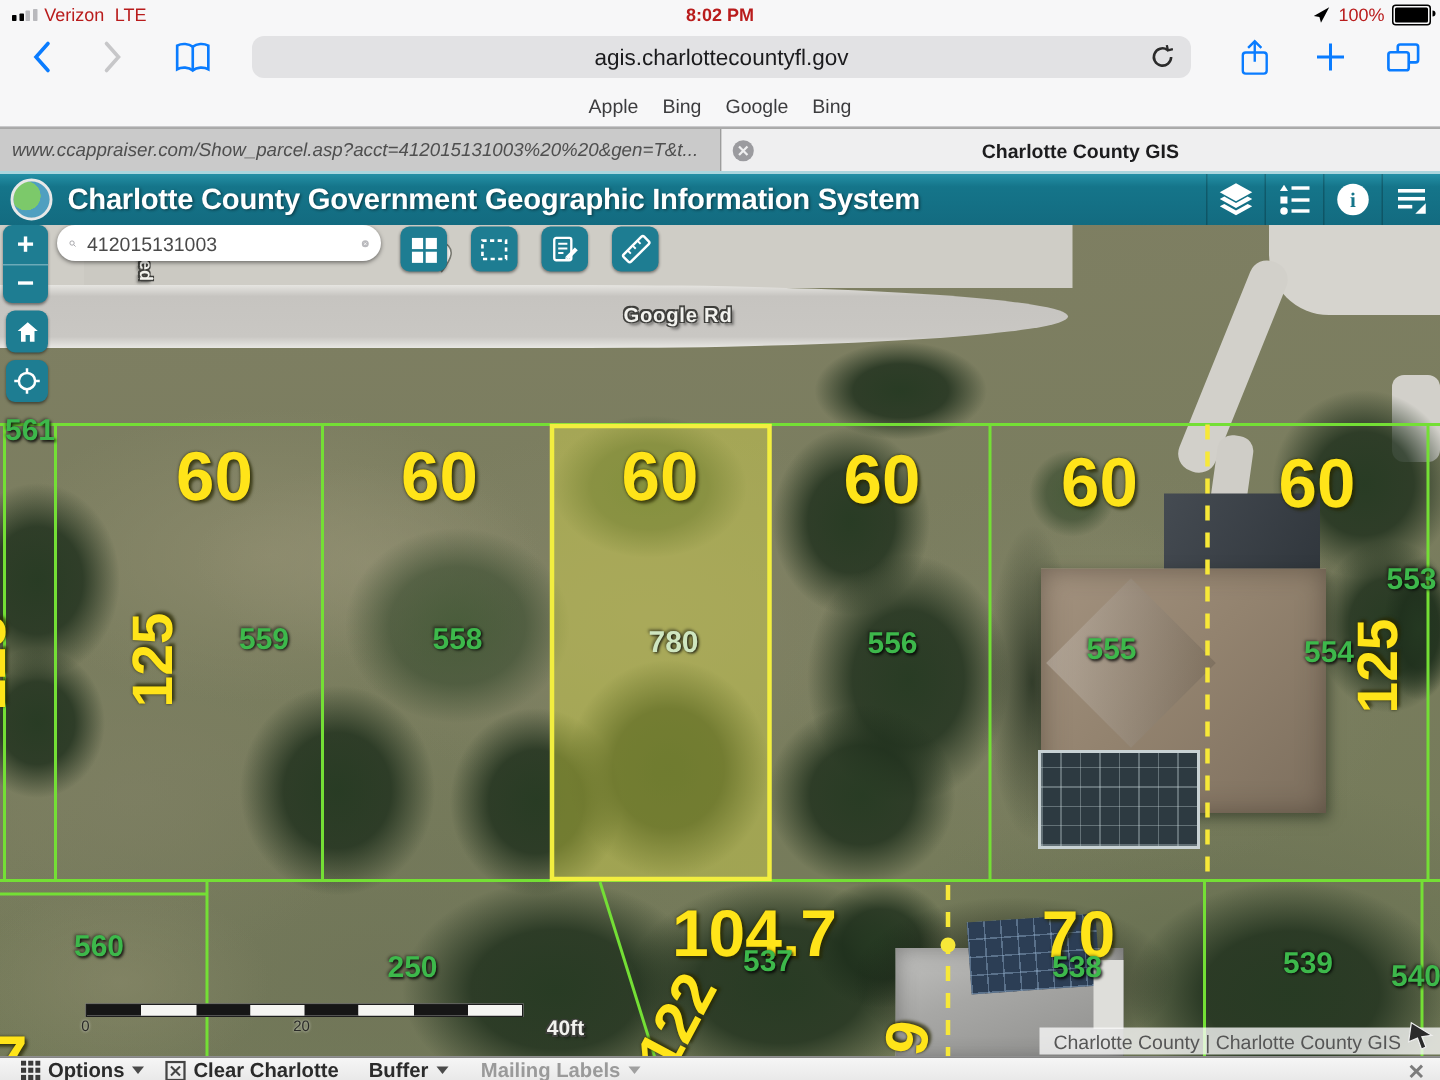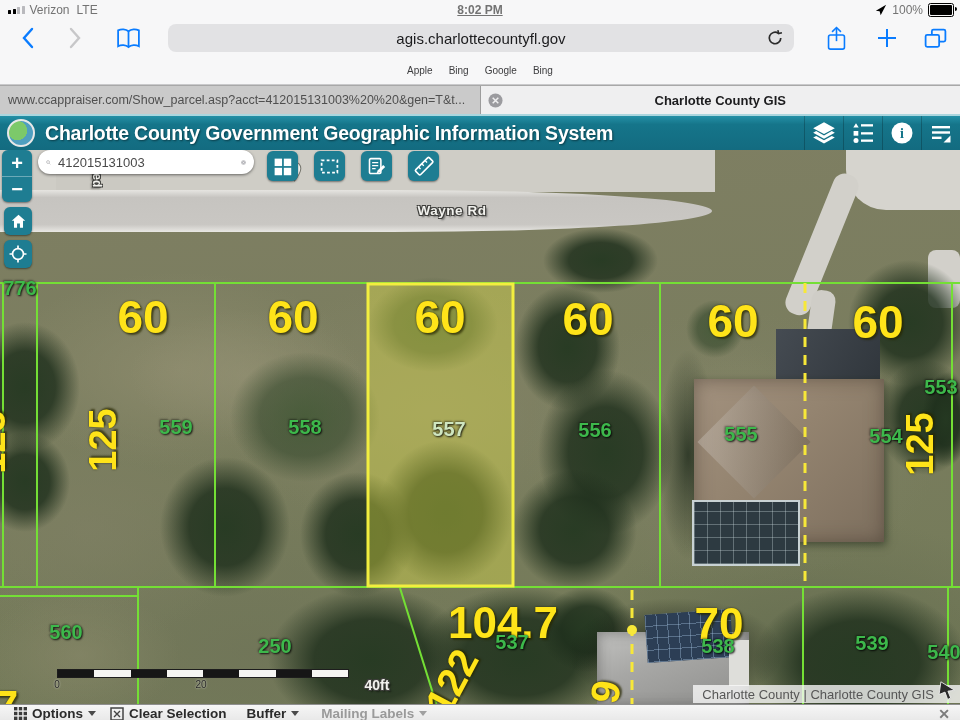--- a/index.html
+++ b/index.html
@@ -1,36 +1,36 @@
 <!DOCTYPE html>
 <html><head>
 <meta charset="utf-8">
 <style>
   html,body{margin:0;padding:0;background:#000;}
   body{width:960px;height:720px;position:relative;font-family:"Liberation Sans",sans-serif;overflow:hidden;}
   .abs{position:absolute;}
   
-  #statusbar{height:20px;background:#f7f7f8;display:flex;align-items:center;font-size:12px;color:#737373;position:relative;}
+  #statusbar{height:20px;background:#f7f7f8;display:flex;align-items:center;font-size:12px;color:#b91c1c;position:relative;}
   .sig{display:flex;align-items:flex-end;gap:1.5px;margin-left:8px;}
   .sig i{width:3px;background:#000;display:block;border-radius:0.5px;}
   .sig i.dim2{background:#b9b9bd;}
-  #sb-time{position:absolute;left:0;right:0;text-align:center;font-weight:bold;font-size:12px;text-decoration:underline;}
+  #sb-time{position:absolute;left:0;right:0;text-align:center;font-weight:bold;font-size:12px;}
   #sb-right{margin-left:auto;display:flex;align-items:center;gap:5px;margin-right:6px;z-index:2;}
   .battery{width:22px;height:10px;border:1px solid #000;border-radius:2.5px;position:relative;display:flex;padding:1px;}
   .battery b{flex:1;background:#000;border-radius:1px;}
   .battery:after{content:"";position:absolute;right:-4px;top:2.5px;width:2.5px;height:4px;background:#000;border-radius:0 2px 2px 0;}
   #toolbar{height:36px;background:#f7f7f8;display:flex;align-items:center;position:relative;}
   .tbtn{background:none;border:none;padding:0;display:flex;align-items:center;justify-content:center;cursor:pointer;}
   #urlfield{position:absolute;left:168px;top:4px;width:626px;height:28px;background:#e2e2e4;border-radius:8px;display:flex;align-items:center;justify-content:center;font-size:15px;color:#1b1b1d;}
   #refresh{position:absolute;right:10px;top:5px;}
-  #favbar{height:28px;background:#f7f7f8;border-bottom:1px solid #c9c9cb;display:flex;align-items:center;justify-content:center;gap:16px;font-size:10px;color:#3c3c3e;text-align:right;}
+  #favbar{height:28px;background:#f7f7f8;border-bottom:1px solid #c9c9cb;display:flex;align-items:center;justify-content:center;gap:16px;font-size:13px;color:#3c3c3e;text-align:right;}
   #favbar span{cursor:pointer;}
   #tabbar{height:28px;background:#bdbdbd;display:flex;border-top:1px solid #a8a8a8;}
   .tab{width:480px;display:flex;align-items:center;overflow:hidden;white-space:nowrap;}
-  .tab.inactive{background:#cacaca;border-right:1px solid #9c9c9c;color:#4f4f4f;font-size:12.5px;}
+  .tab.inactive{background:#cacaca;border-right:1px solid #9c9c9c;color:#4f4f4f;font-size:12.5px;font-style:italic;}
   .tab.inactive .ttl{padding-left:8px;overflow:hidden;text-overflow:ellipsis;}
   .tab.active{background:#efeff0;position:relative;}
   .tab.active .ttl{position:absolute;left:0;right:0;text-align:center;font-weight:bold;font-size:13px;color:#1c1c1e;}
   .tabclose{margin-left:7px;z-index:2;cursor:pointer;display:flex;}
   
   #gisheader{height:36px;background:linear-gradient(#2490a6 0%,#15758a 25%,#136b80 100%);border-top:2px solid #abd6de;box-sizing:border-box;display:flex;align-items:center;position:relative;}
   #gislogo{width:28px;height:28px;border-radius:50%;margin-left:7px;border:2px solid #e8e8e8;box-sizing:border-box;background:radial-gradient(circle at 35% 40%, #7cc96a 0 45%, #4f9fc0 46% 100%);}
   #gistitle{color:#fff;font-weight:bold;font-size:19.5px;margin-left:10px;text-shadow:1px 1px 2px rgba(0,0,0,.45);letter-spacing:-0.2px;white-space:nowrap;}
   #gisicons{margin-left:auto;display:flex;align-items:center;height:100%;}
   .gicon{width:38px;height:100%;display:flex;align-items:center;justify-content:center;border-left:1px solid rgba(0,0,0,.22);cursor:pointer;}
@@ -265,44 +265,44 @@
       <line x1="948" y1="437" x2="948" y2="554"></line>
     </g>
     <g stroke="#f7e838" stroke-width="3" stroke-dasharray="10 8">
       <line x1="805" y1="133" x2="805" y2="437"></line>
       <line x1="632" y1="440" x2="632" y2="554"></line>
     </g>
     <circle cx="632" cy="480" r="5" fill="#f7e838"></circle>
     <rect x="368" y="134" width="145" height="302" fill="rgba(238,238,70,0.36)" stroke="#f2ee3f" stroke-width="3"></rect>
   </svg>
 
-  <span class="street" style="left:452px;top:60px;font-size:13.5px;transform:translate(-50%,-50%);letter-spacing:.5px;">Wayne Rd</span>
+  <span class="street" style="left:452px;top:60px;font-size:13.5px;transform:translate(-50%,-50%);letter-spacing:.5px;">Google Rd</span>
   <span class="street" style="left:97px;top:26px;font-size:12px;transform:translate(-50%,-50%) rotate(90deg);z-index:5;">Red</span>
 
   <span class="dim" style="left:143px;top:167px;font-size:46px;transform:translate(-50%,-50%);">60</span>
   <span class="dim" style="left:293px;top:167px;font-size:46px;transform:translate(-50%,-50%);">60</span>
   <span class="dim" style="left:440px;top:167px;font-size:46px;transform:translate(-50%,-50%);">60</span>
   <span class="dim" style="left:588px;top:169px;font-size:46px;transform:translate(-50%,-50%);">60</span>
   <span class="dim" style="left:733px;top:171px;font-size:46px;transform:translate(-50%,-50%);">60</span>
   <span class="dim" style="left:878px;top:172px;font-size:46px;transform:translate(-50%,-50%);">60</span>
 
   <span class="dim" style="left:-8px;top:292px;font-size:38px;transform:translate(-50%,-50%) rotate(-90deg);">125</span>
   <span class="dim" style="left:103px;top:290px;font-size:38px;transform:translate(-50%,-50%) rotate(-90deg);">125</span>
   <span class="dim" style="left:920px;top:294px;font-size:38px;transform:translate(-50%,-50%) rotate(-90deg);">125</span>
 
   <span class="dim" style="left:503px;top:473px;font-size:44px;transform:translate(-50%,-50%);">104.7</span>
   <span class="dim" style="left:719px;top:474px;font-size:44px;transform:translate(-50%,-50%);">70</span>
   <span class="dim" style="left:452px;top:532px;font-size:40px;transform:translate(-50%,-50%) rotate(-62deg);">122</span>
   <span class="dim" style="left:606px;top:542px;font-size:40px;transform:translate(-50%,-50%) rotate(-80deg);">9</span>
   <span class="dim" style="left:6px;top:557px;font-size:44px;transform:translate(-50%,-50%);">7</span>
 
-  <span class="pid" style="left:20px;top:138px;transform:translate(-50%,-50%);">776</span>
+  <span class="pid" style="left:20px;top:138px;transform:translate(-50%,-50%);">561</span>
   <span class="pid" style="left:176px;top:277px;transform:translate(-50%,-50%);text-align:center;">559</span>
   <span class="pid" style="left:305px;top:277px;transform:translate(-50%,-50%);">558</span>
-  <span class="pid" style="left:449px;top:279px;transform:translate(-50%,-50%);color:#cfe6c0;">557</span>
+  <span class="pid" style="left:449px;top:279px;transform:translate(-50%,-50%);color:#cfe6c0;">780</span>
   <span class="pid" style="left:595px;top:280px;transform:translate(-50%,-50%);text-align:center;">556</span>
   <span class="pid" style="left:741px;top:284px;transform:translate(-50%,-50%);">555</span>
   <span class="pid" style="left:886px;top:286px;transform:translate(-50%,-50%);">554</span>
   <span class="pid" style="left:941px;top:237px;transform:translate(-50%,-50%);">553</span>
   <span class="pid" style="left:66px;top:482px;transform:translate(-50%,-50%);">560</span>
   <span class="pid" style="left:275px;top:496px;transform:translate(-50%,-50%);">250</span>
   <span class="pid" style="left:512px;top:492px;transform:translate(-50%,-50%);">537</span>
   <span class="pid" style="left:718px;top:496px;transform:translate(-50%,-50%);">538</span>
   <span class="pid" style="left:872px;top:493px;transform:translate(-50%,-50%);">539</span>
   <span class="pid" style="left:944px;top:502px;transform:translate(-50%,-50%);">540</span>
@@ -406,21 +406,21 @@
         <rect x="9.6" y="9.6" width="3.4" height="3.4"></rect>
       </svg>
     <span>Options</span>
     <span class="caret"></span>
   </span>
   <span class="grp">
     <svg width="14" height="14" viewBox="0 0 14 14">
         <rect x="1" y="1" width="12" height="12" fill="none" stroke="#444" stroke-width="1.5"></rect>
         <path d="M4 4l6 6M10 4l-6 6" stroke="#444" stroke-width="1.4"></path>
       </svg>
-    <span>Clear Selection</span>
+    <span>Clear Charlotte</span>
   </span>
   <span class="grp" style="margin-left:20px">
     <span>Buffer</span>
     <span class="caret"></span>
   </span>
   <span class="grp disabled" style="margin-left:22px">
     <span>Mailing Labels</span>
     <span class="caret gray"></span>
   </span>
   <span id="bb-close">✕</span>

